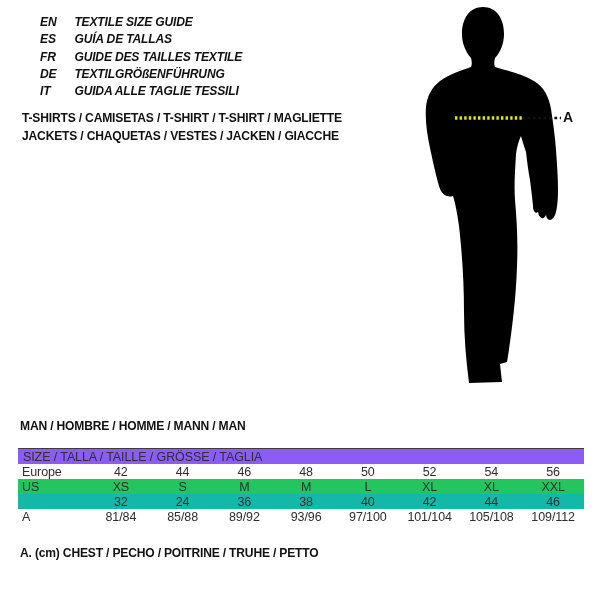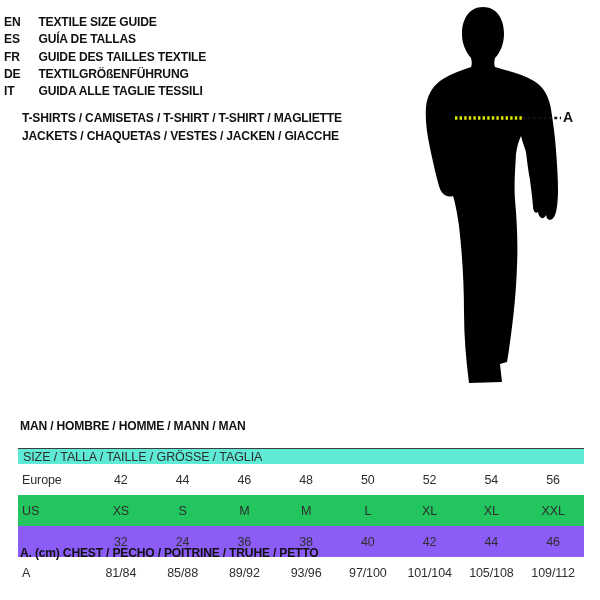--- a/index.html
+++ b/index.html
@@ -4,21 +4,21 @@
 <style>
   html,body{margin:0;padding:0;background:#fff;}
   .page{
     position:relative;width:600px;height:600px;background:#fff;overflow:hidden;
     font-family:"Liberation Sans",sans-serif;color:#111;
     -webkit-font-smoothing:antialiased;
   }
   .cond{transform:scaleX(0.93);transform-origin:0 50%;white-space:nowrap;}
 
   
-  .lang-list{position:absolute;left:4px;top:13px;}
+  .lang-list{position:absolute;left:40px;top:13px;font-style:italic;}
   .lang-row{font-size:13px;font-weight:700;line-height:17.3px;letter-spacing:-0.2px;}
   .lang-code{display:inline-block;width:37px;}
 
   
   .cat-block{position:absolute;left:22px;top:109px;}
   .cat-line{font-size:13px;font-weight:700;line-height:17.6px;letter-spacing:-0.2px;}
 
   
   .figure{position:absolute;left:410px;top:0;width:190px;height:400px;}
   .figure svg{position:absolute;left:0;top:0;}
@@ -33,21 +33,21 @@
   
   .size-table{
     position:absolute;left:18px;top:448px;width:566px;
     border-collapse:collapse;table-layout:fixed;
     font-size:12.5px;color:#2e2e2e;letter-spacing:-0.1px;
   }
   .size-table th{
     font-weight:400;text-align:left;padding:0 0 0 5px;height:15px;
     border-top:1px solid #3d3d3d;font-size:12.5px;
   }
-  .size-table td{height:31px;text-align:center;padding:0;vertical-align:middle;margin-top:16px;}
+  .size-table td{height:15px;text-align:center;padding:0;vertical-align:middle;margin-top:16px;}
   .size-table td.row-label{text-align:left;padding-left:4px;}
 
   
   .footnote{position:absolute;left:20px;top:545px;font-size:13px;font-weight:700;letter-spacing:-0.2px;}
 </style>
 </head>
 <body>
 
 <div class="page">
 
@@ -112,21 +112,21 @@
       <col>
         <col>
         <col>
         <col>
         <col>
         <col>
         <col>
         <col>
     </colgroup>
     <thead>
-      <tr style="background: #5eead4;">
+      <tr style="background: #8b5cf6;">
         <th colspan="9">SIZE / TALLA / TAILLE / GRÖSSE / TAGLIA</th>
       </tr>
     </thead>
     <tbody>
         <tr>
           <td class="row-label">Europe</td>
           <td class="cell">42</td>
           <td class="cell">44</td>
           <td class="cell">46</td>
           <td class="cell">48</td>
@@ -139,21 +139,21 @@
           <td class="row-label">US</td>
           <td class="cell">XS</td>
           <td class="cell">S</td>
           <td class="cell">M</td>
           <td class="cell">M</td>
           <td class="cell">L</td>
           <td class="cell">XL</td>
           <td class="cell">XL</td>
           <td class="cell">XXL</td>
         </tr>
-        <tr class="shaded" style="background: #8b5cf6;">
+        <tr class="shaded" style="background: #14b8a6;">
           <td class="row-label"></td>
           <td class="cell">32</td>
           <td class="cell">24</td>
           <td class="cell">36</td>
           <td class="cell">38</td>
           <td class="cell">40</td>
           <td class="cell">42</td>
           <td class="cell">44</td>
           <td class="cell">46</td>
         </tr>

